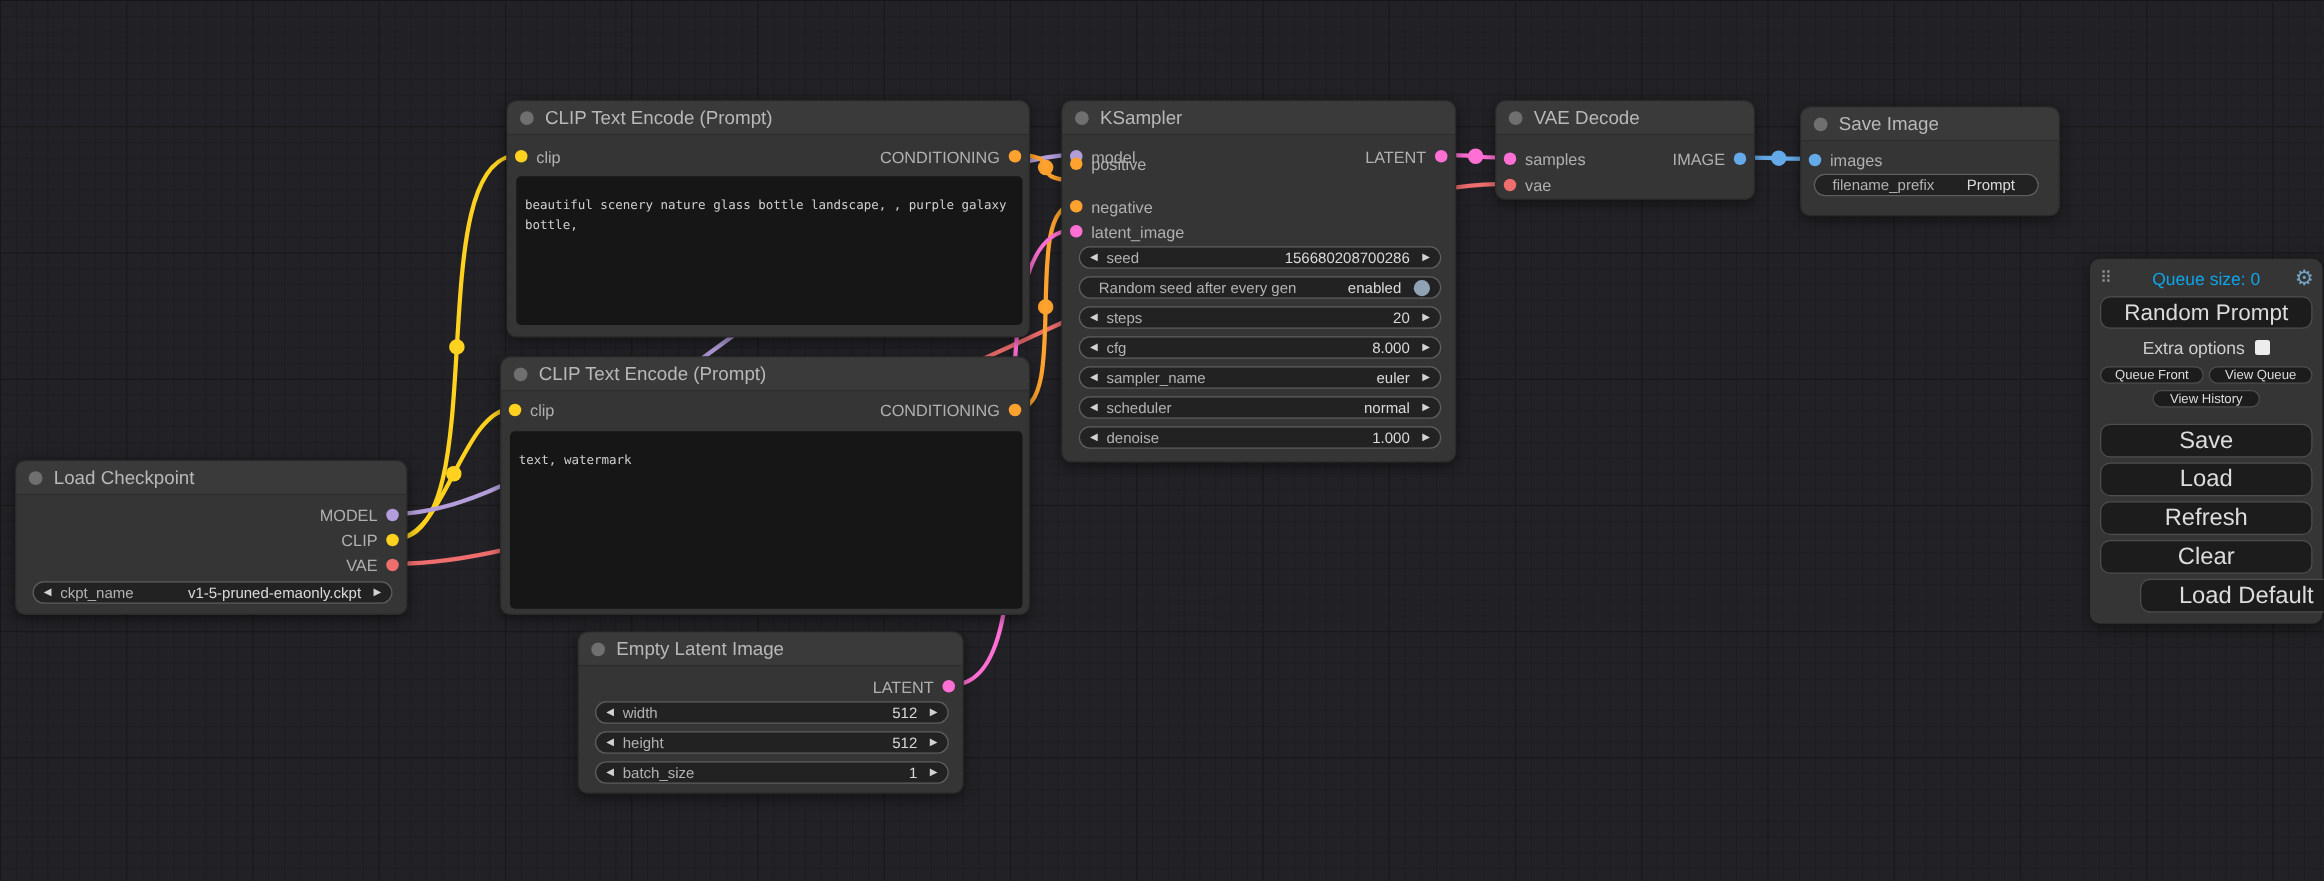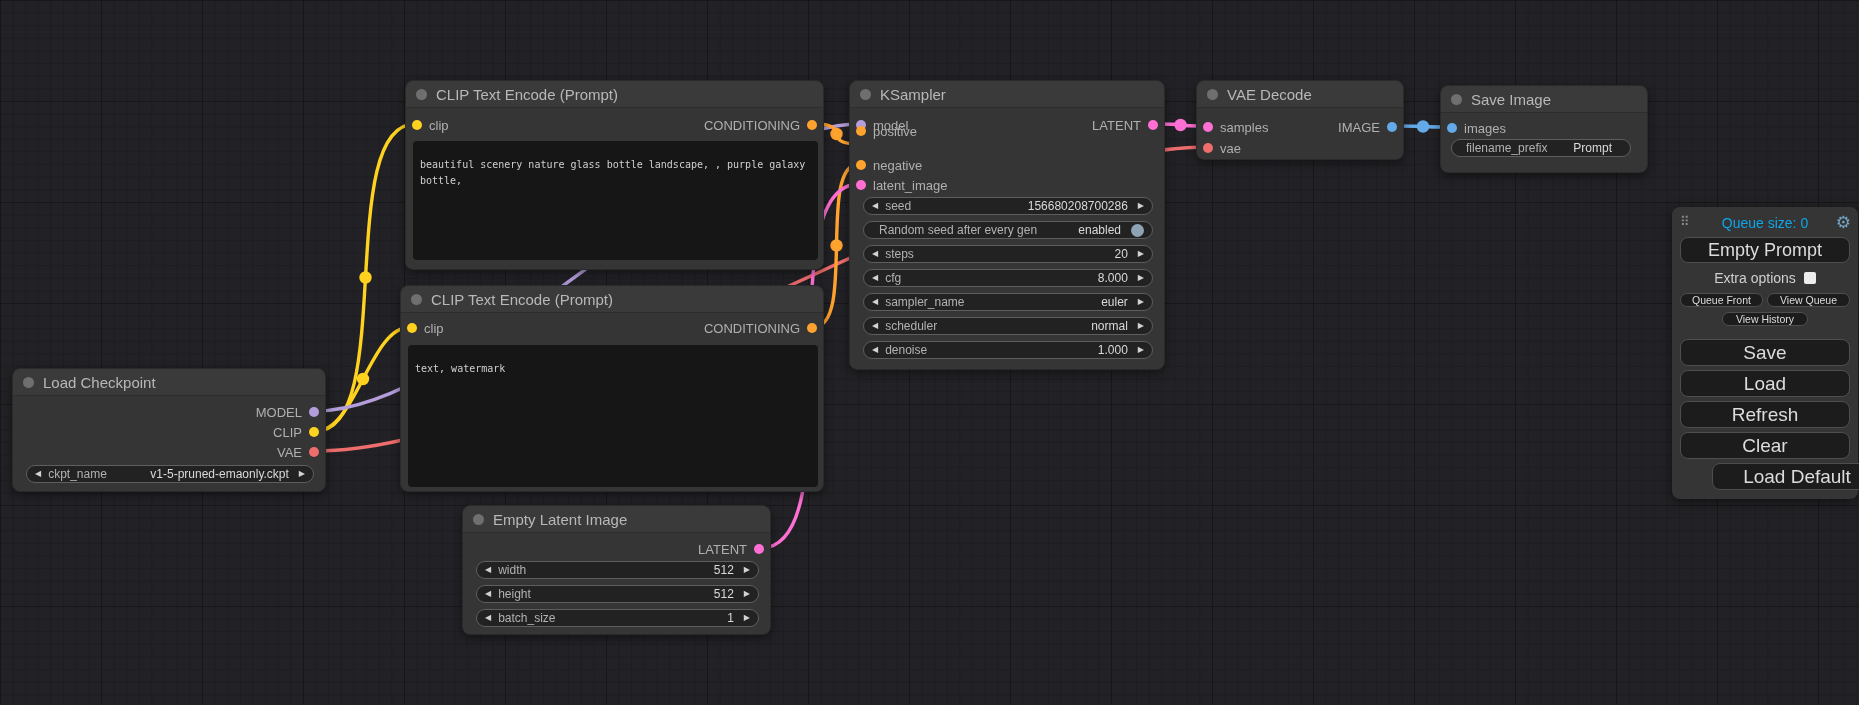--- a/index.html
+++ b/index.html
@@ -274,21 +274,21 @@
       <span class="spacer"></span>
       <span class="wvalue" style="margin-right:4px;">Prompt</span>
     </div>
   </div>
 
   <div class="queue-panel">
     <span class="qp-handle">⠿</span>
     <div class="qp-label">Queue size: 0</div>
     <span class="qp-gear" style="color: rgb(115, 163, 196);">⚙</span>
 
-    <div class="qbtn big" style="top:30px;height:26px;font-size:18px;">Empty Prompt</div>
+    <div class="qbtn big" style="top:30px;height:26px;font-size:18px;">Random Prompt</div>
 
     <div class="extra-row">
       <span>Extra options</span>
       <span class="checkbox"></span>
     </div>
 
     <div class="qbtn small" style="left:8px;top:86px;width:83px;">Queue Front</div>
     <div class="qbtn small" style="left:95px;top:86px;width:83px;">View Queue</div>
     <div class="qbtn small" style="left:50px;top:105px;width:86px;">View History</div>
 

